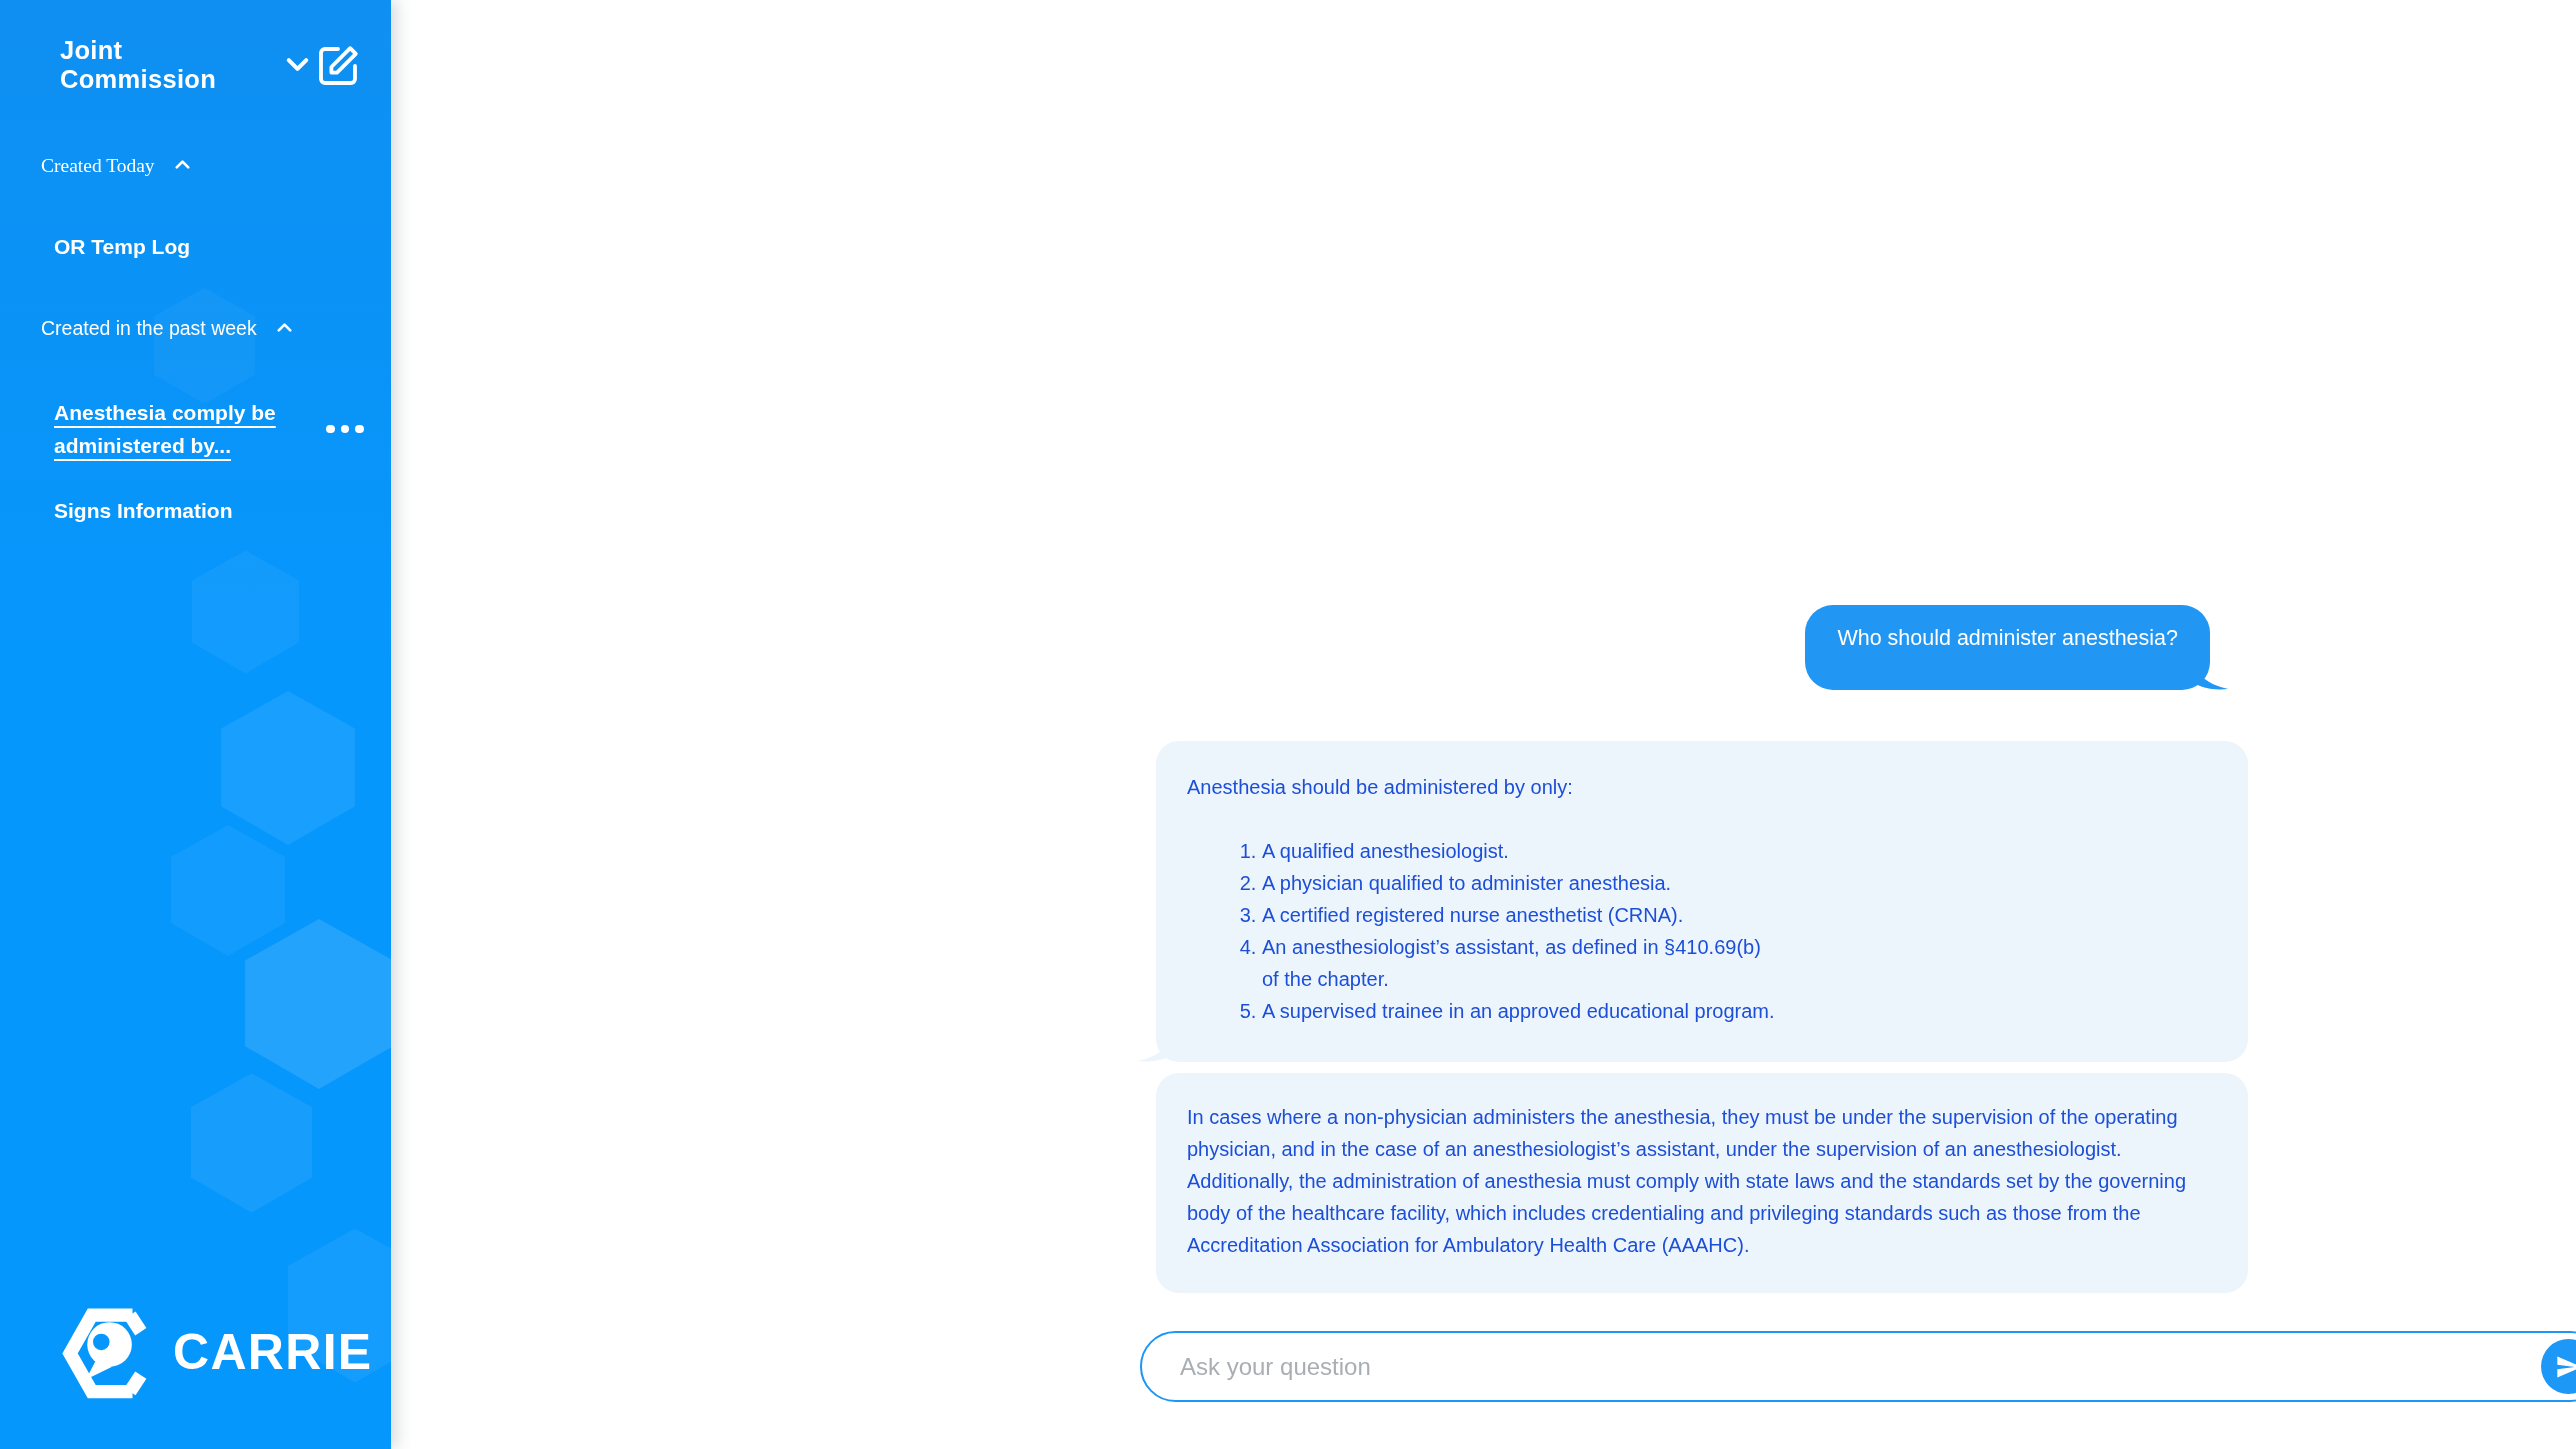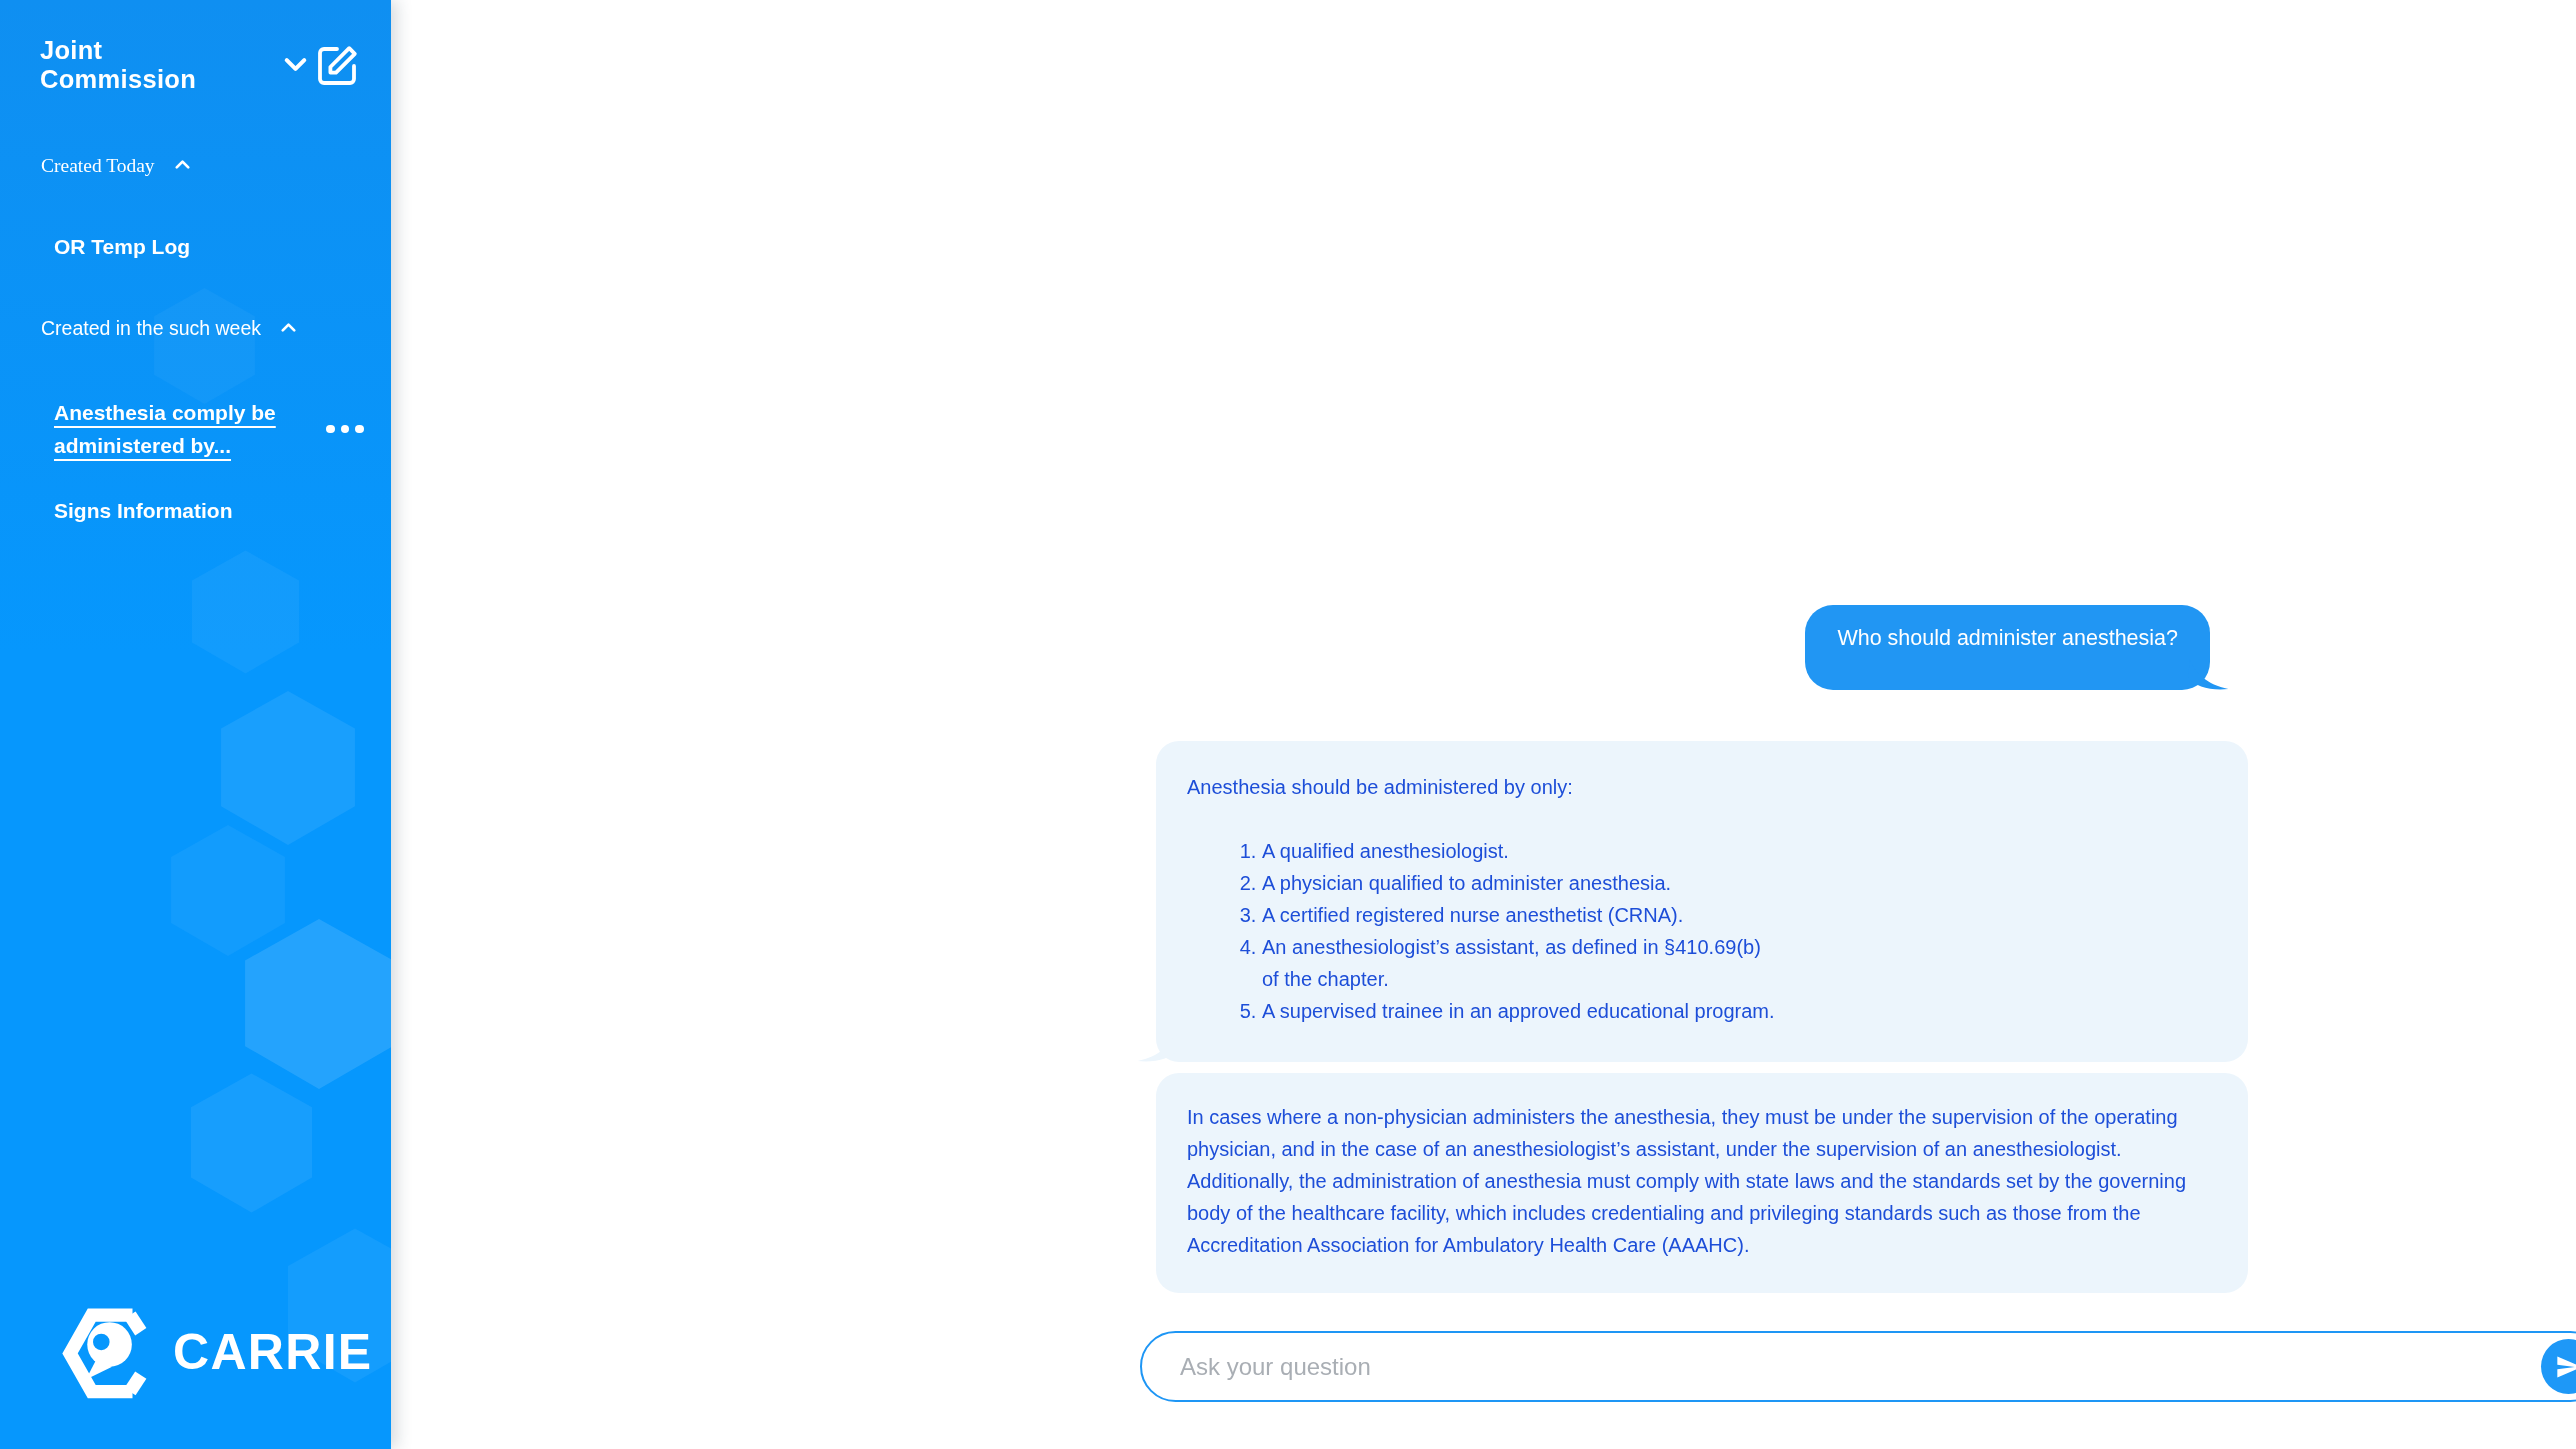--- a/index.html
+++ b/index.html
@@ -38,20 +38,21 @@
   .ws-select {
     display: flex;
     align-items: center;
     gap: 14.8px;
     cursor: pointer;
   }
   .ws-title {
     font-size: 25.5px;
     font-weight: bold;
     letter-spacing: 0.3px;
+    margin-left: 20px;
   }
   .icon-btn {
     margin-left: auto;
     width: 51px; height: 51px;
     display: flex; align-items: center; justify-content: center;
     cursor: pointer;
   }
   .section-label {
     position: absolute;
     left: 41px;
@@ -251,21 +252,21 @@
           <polyline points="6,14 12,8 18,14"></polyline>
         </svg>
     </span>
   </div>
 
   <div class="nav-item nav-or-temp">
     <span>OR Temp Log</span>
   </div>
 
   <div class="section-label section-2">
-    <span>Created in the such week</span>
+    <span>Created in the past week</span>
     <span style="display:flex;">
       <svg width="23" height="23" viewBox="0 0 24 24" fill="none" stroke="#ffffff" stroke-width="2.8" stroke-linecap="round" stroke-linejoin="round">
           <polyline points="6,14 12,8 18,14"></polyline>
         </svg>
     </span>
   </div>
 
   <div class="nav-item nav-anesthesia">
     <span class="nav-label">Anesthesia comply be administered by...</span>
     <span class="more-dots">

